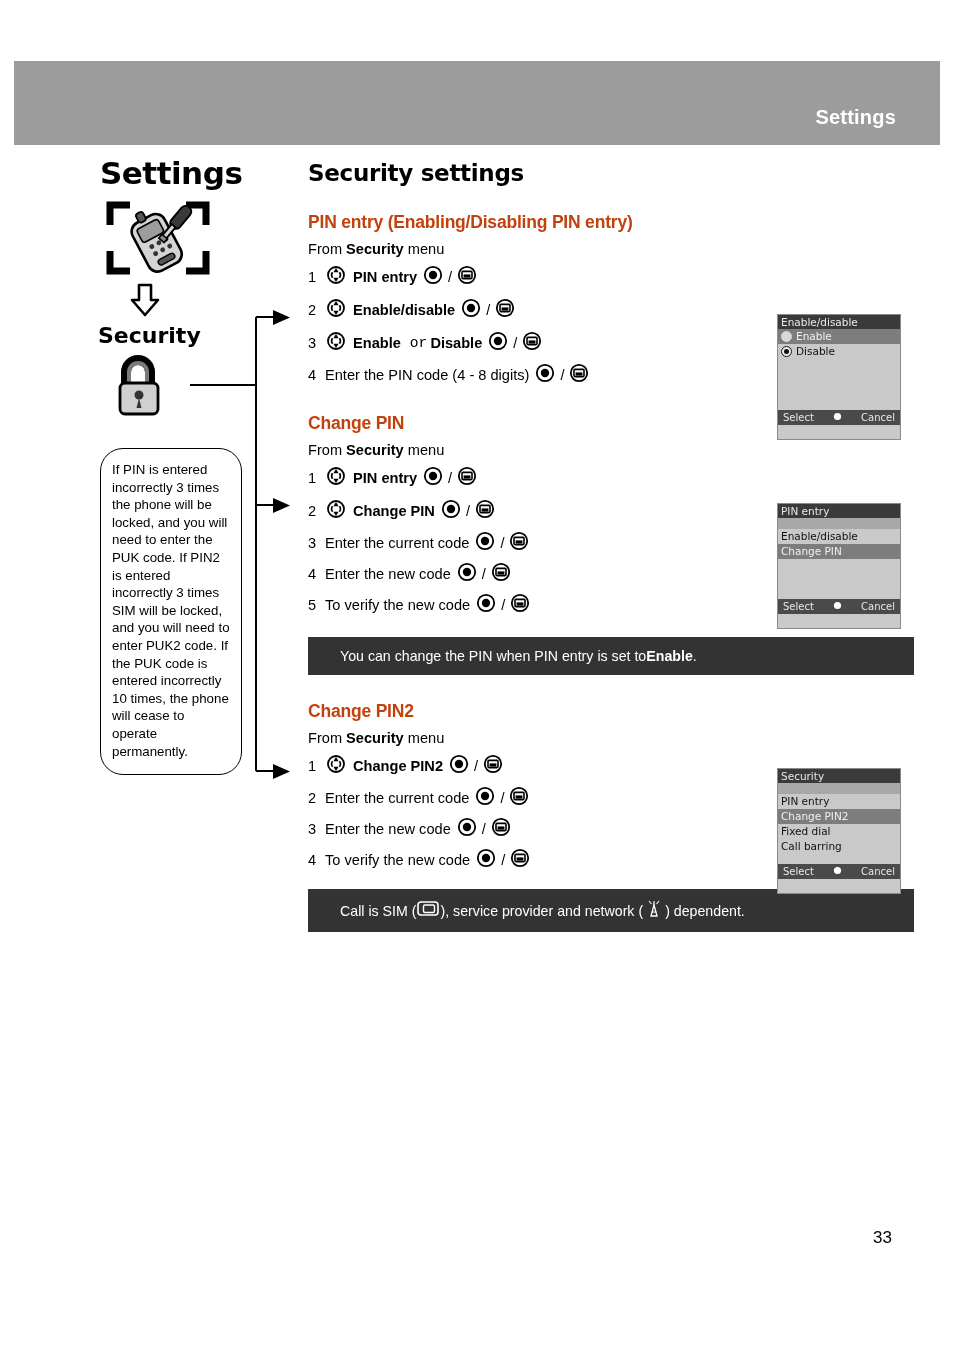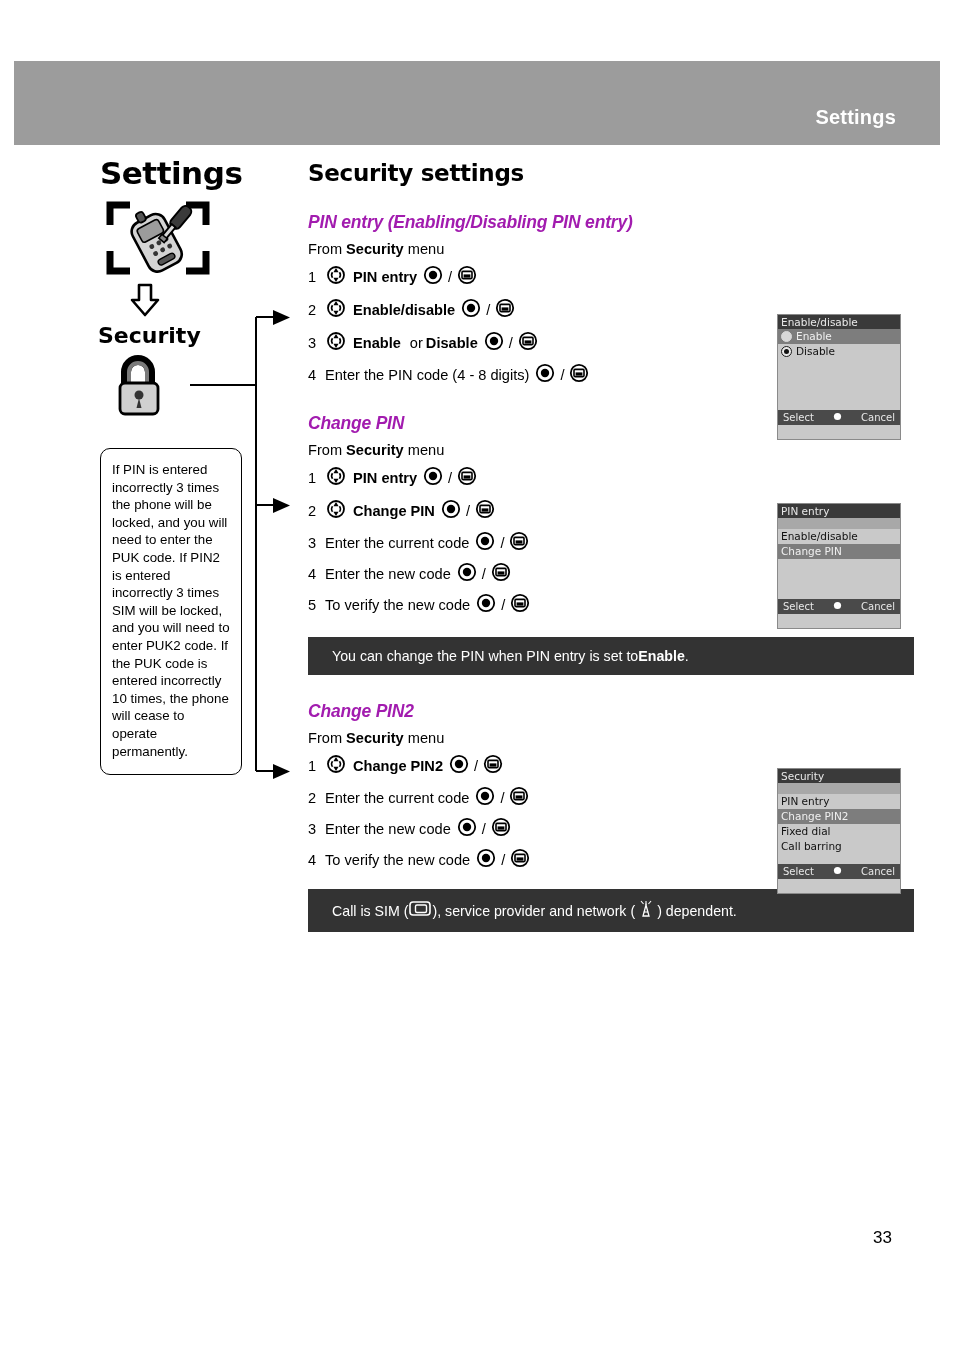--- a/index.html
+++ b/index.html
@@ -32,21 +32,21 @@
   .subchapter-title{
     font-family:"DejaVu Sans", sans-serif;
     font-size:22px;font-weight:bold;color:#000;margin-top:2px;
     padding-left:2px;
   }
   .lock-block{margin-top:6px;padding-left:16px;}
 
   
   .note-box{
     position:absolute;left:100px;top:448px;width:142px;
-    border:1.6px solid #000;border-radius:10px;
+    border:1.6px solid #000;border-radius:23px;
     padding:12px 11px 14px 11px;
     box-sizing:border-box;
     background:#fff;
   }
   .note-box p{
     margin:0 0 11px 0;font-size:13.3px;line-height:17.6px;color:#000;
   }
   .note-box p:last-child{margin-bottom:0;}
 
   
@@ -58,22 +58,22 @@
   h1.sec-title{
     font-family:"DejaVu Sans", sans-serif;
     font-size:23px;font-weight:bold;margin:0 0 16px 0;color:#000;
     letter-spacing:-.3px;
   }
   p.intro{
     margin:0;font-size:14.6px;line-height:20.5px;color:#000;
   }
 
   h2.sub-head{
-    font-size:17.5px;font-weight:bold;font-style:italic;
-    margin:26px 0 8px 0;color:#a21caf;letter-spacing:-.2px;
+    font-size:17.5px;font-weight:bold;
+    margin:26px 0 8px 0;color:#c2410c;letter-spacing:-.2px;
   }
   .from-line{font-size:14.6px;margin:0 0 7px 0;color:#000;}
   .from-line b{font-weight:bold;}
 
   ol.steps{list-style:none;margin:0;padding:0;}
   ol.steps li{
     display:flex;align-items:center;
     font-size:14.6px;line-height:18px;color:#000;
     margin-bottom:7px;min-height:22px;
   }
@@ -83,21 +83,21 @@
   .step-text.bold{font-weight:bold;}
   .sep{margin:0 5px;}
 
   
   .ico{display:inline-block;vertical-align:middle;flex:0 0 auto;}
 
   
   .notice{
     background:#333333;color:#ffffff;
     font-size:14.2px;line-height:18px;
-    padding:10px 24px;margin-top:20px;
+    padding:10px 32px;margin-top:20px;
     width:606px;box-sizing:border-box;
     display:flex;align-items:center;
   }
   .notice b{font-weight:bold;}
 
   
   .screen{
     position:absolute;width:124px;height:126px;
     background:#c9c9c9;border:1px solid #8a8a8a;box-sizing:border-box;
     font-family:"DejaVu Sans", sans-serif;
@@ -275,21 +275,21 @@
       <span class="step-num">3</span>
       <span class="step-body">
         <span class="ico"><svg width="22" height="22" viewBox="0 0 22 22">
               <circle cx="11" cy="11" r="8" fill="none" stroke="#000" stroke-width="1.8"></circle>
               <path d="M11 4 L8.4 8.2 L13.6 8.2 Z" fill="#000"></path>
               <path d="M11 18 L8.4 13.8 L13.6 13.8 Z" fill="#000"></path>
               <path d="M7.5 8.2 A5 5 0 0 0 7.5 13.8" fill="none" stroke="#000" stroke-width="1.6"></path>
               <path d="M14.5 8.2 A5 5 0 0 1 14.5 13.8" fill="none" stroke="#000" stroke-width="1.6"></path>
             </svg></span>
         <span class="step-text bold">Enable</span>
-        <span class="step-text" style="margin:0 3px;">or</span>
+        <span class="step-text" style="margin:0 3px;font-family:Liberation Mono, monospace;">or</span>
         <span class="step-text bold" style="margin-left:0;">Disable</span>
         <span class="ico"><svg width="20" height="20" viewBox="0 0 20 20">
               <circle cx="10" cy="10" r="8.2" fill="none" stroke="#000" stroke-width="1.8"></circle>
               <circle cx="10" cy="10" r="4.2" fill="#000"></circle>
             </svg></span>
         <span class="sep">/</span>
         <span class="ico"><svg width="20" height="20" viewBox="0 0 20 20">
               <circle cx="10" cy="10" r="8.2" fill="none" stroke="#000" stroke-width="1.8"></circle>
               <rect x="5" y="6.4" width="10" height="7.2" rx="1" fill="none" stroke="#000" stroke-width="1.6"></rect>
               <rect x="6.6" y="9.4" width="6.8" height="3.2" fill="#000"></rect>

